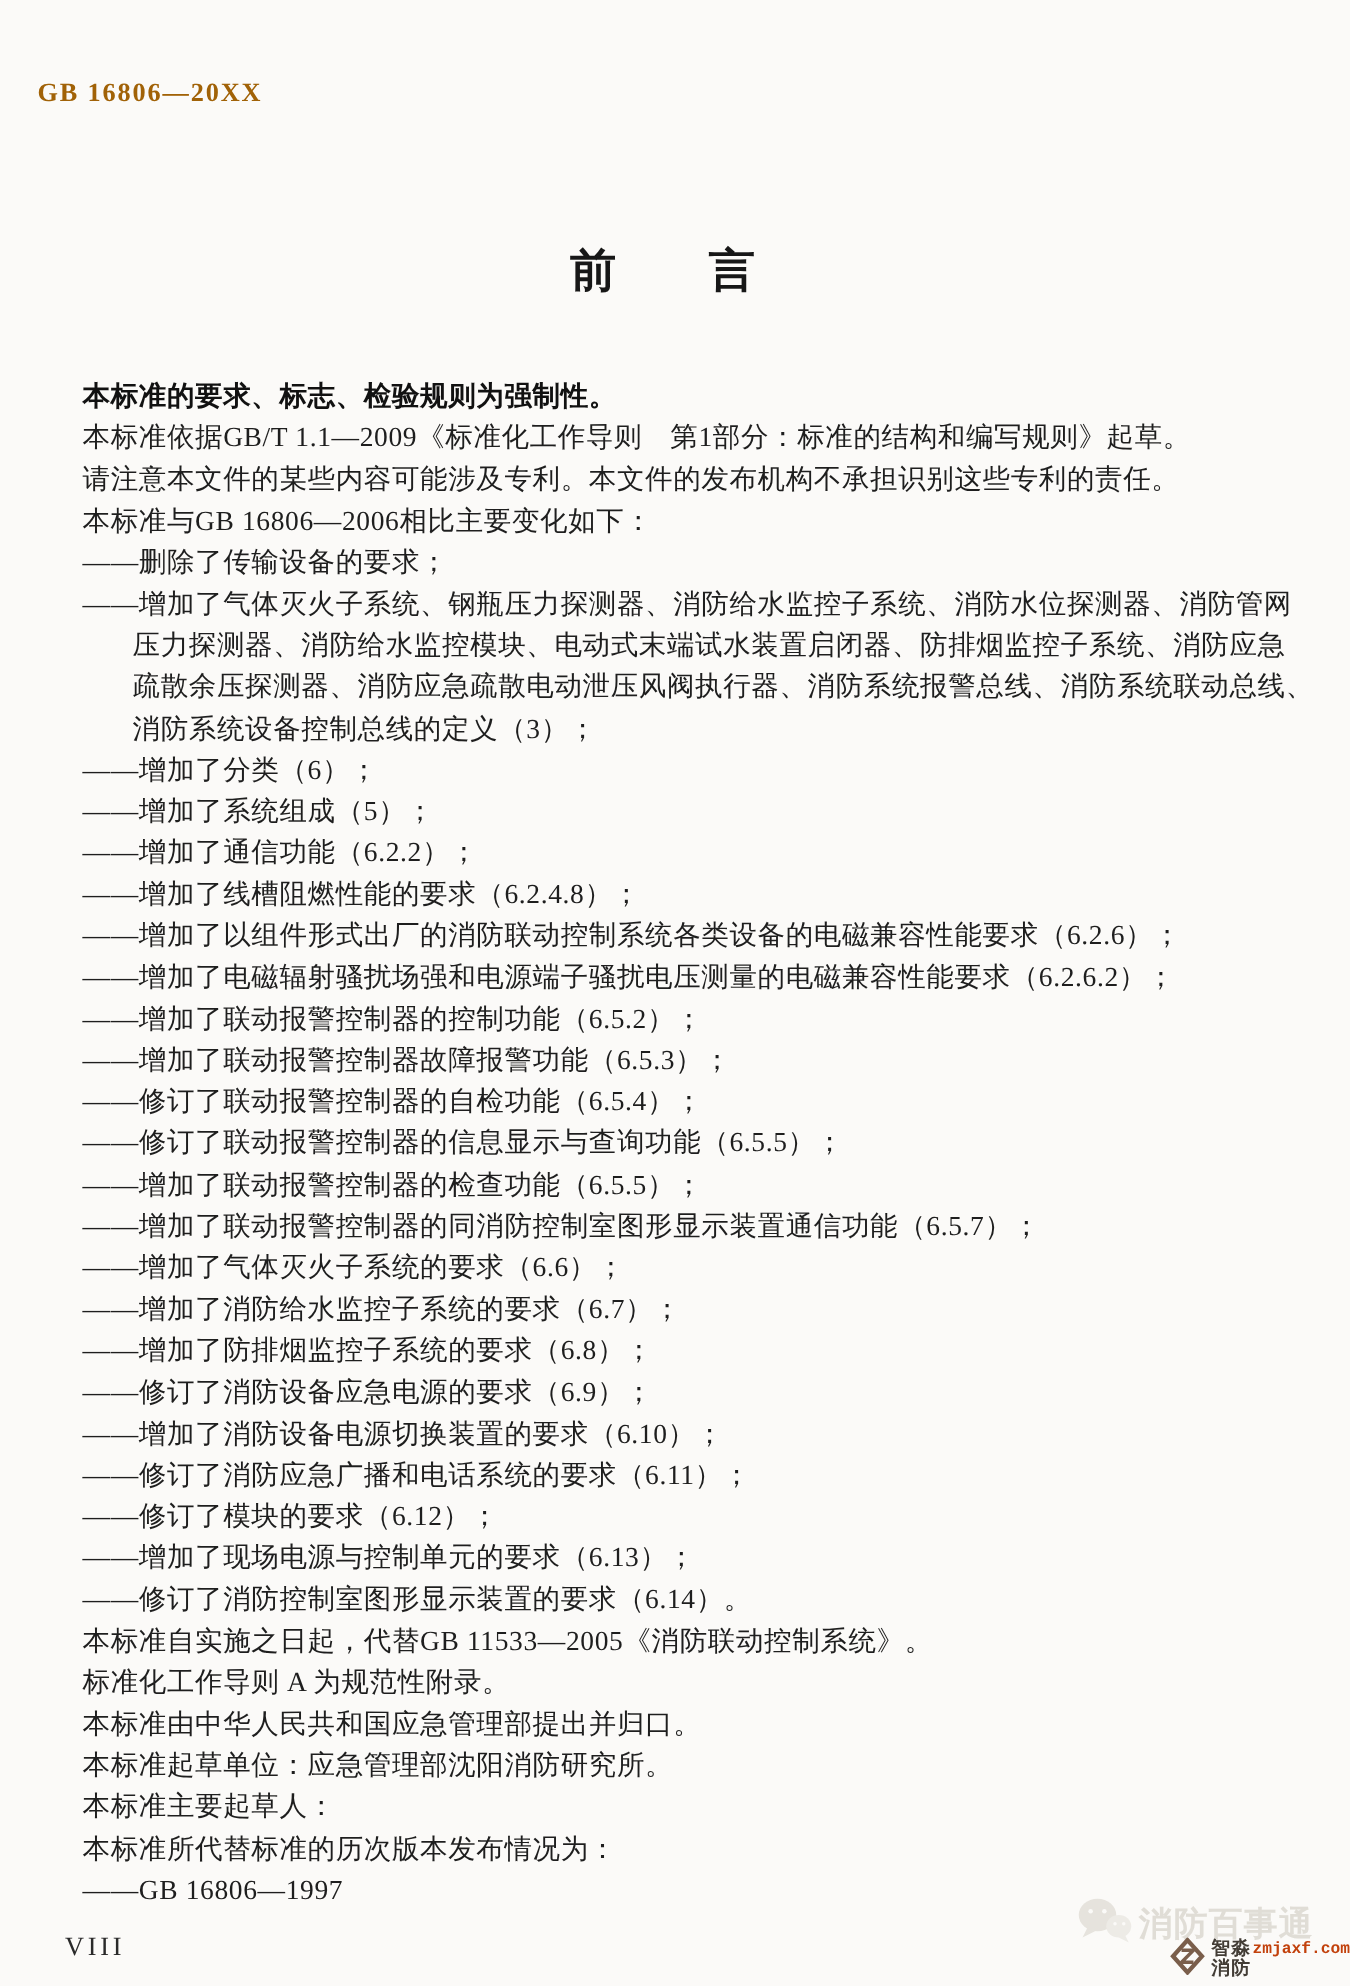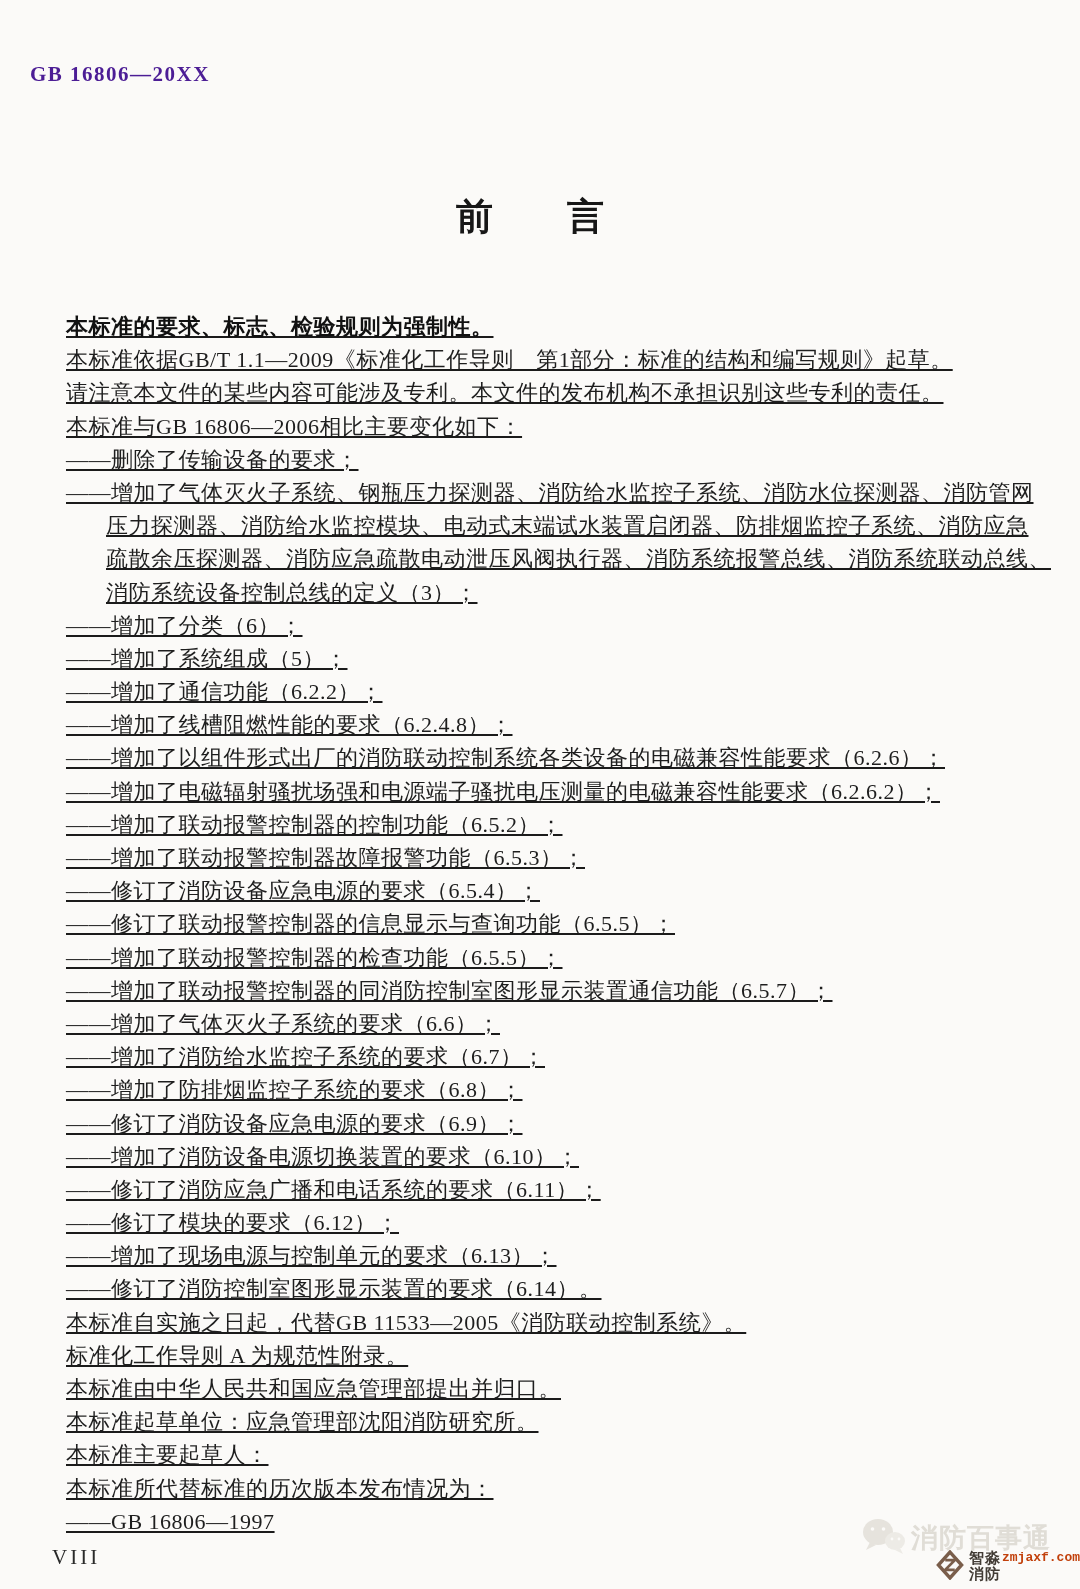--- a/index.html
+++ b/index.html
@@ -14,38 +14,37 @@
     background: #fbfaf8;
     color: #1b1b1b;
     overflow: hidden;
   }
   .doc-header {
     position: absolute;
     left: 30px; top: 62px;
     font-size: 21px;
     font-weight: bold;
     letter-spacing: 1.5px;
-    color: #4c1d95;
+    color: #a16207;
   }
   .doc-title {
     position: absolute;
     left: 0; top: 192px;
     width: 1060px;
     margin: 0;
     text-align: center;
     font-size: 37px;
     font-weight: 600;
     color: #171717;
     white-space: pre;
   }
   .doc-body {
     position: absolute;
-    left: 66px; top: 310px;
+    left: 66px; top: 300px;
     width: 958px;
-    text-decoration: underline;
   }
   .line {
     height: 33.2px;
     line-height: 33.2px;
     font-size: 22px;
     white-space: pre;
     letter-spacing: 0.5px;
     color: #1e1e1e;
   }
   .l-bold { font-weight: bold; color: #111; }
@@ -117,21 +116,21 @@
       <div class="line l-cont">疏散余压探测器、消防应急疏散电动泄压风阀执行器、消防系统报警总线、消防系统联动总线、</div>
       <div class="line l-cont">消防系统设备控制总线的定义（3）；</div>
       <div class="line l-bullet">——增加了分类（6）；</div>
       <div class="line l-bullet">——增加了系统组成（5）；</div>
       <div class="line l-bullet">——增加了通信功能（6.2.2）；</div>
       <div class="line l-bullet">——增加了线槽阻燃性能的要求（6.2.4.8）；</div>
       <div class="line l-bullet">——增加了以组件形式出厂的消防联动控制系统各类设备的电磁兼容性能要求（6.2.6）；</div>
       <div class="line l-bullet">——增加了电磁辐射骚扰场强和电源端子骚扰电压测量的电磁兼容性能要求（6.2.6.2）；</div>
       <div class="line l-bullet">——增加了联动报警控制器的控制功能（6.5.2）；</div>
       <div class="line l-bullet">——增加了联动报警控制器故障报警功能（6.5.3）；</div>
-      <div class="line l-bullet">——修订了消防设备应急电源的要求（6.5.4）；</div>
+      <div class="line l-bullet">——修订了联动报警控制器的自检功能（6.5.4）；</div>
       <div class="line l-bullet">——修订了联动报警控制器的信息显示与查询功能（6.5.5）；</div>
       <div class="line l-bullet">——增加了联动报警控制器的检查功能（6.5.5）；</div>
       <div class="line l-bullet">——增加了联动报警控制器的同消防控制室图形显示装置通信功能（6.5.7）；</div>
       <div class="line l-bullet">——增加了气体灭火子系统的要求（6.6）；</div>
       <div class="line l-bullet">——增加了消防给水监控子系统的要求（6.7）；</div>
       <div class="line l-bullet">——增加了防排烟监控子系统的要求（6.8）；</div>
       <div class="line l-bullet">——修订了消防设备应急电源的要求（6.9）；</div>
       <div class="line l-bullet">——增加了消防设备电源切换装置的要求（6.10）；</div>
       <div class="line l-bullet">——修订了消防应急广播和电话系统的要求（6.11）；</div>
       <div class="line l-bullet">——修订了模块的要求（6.12）；</div>

